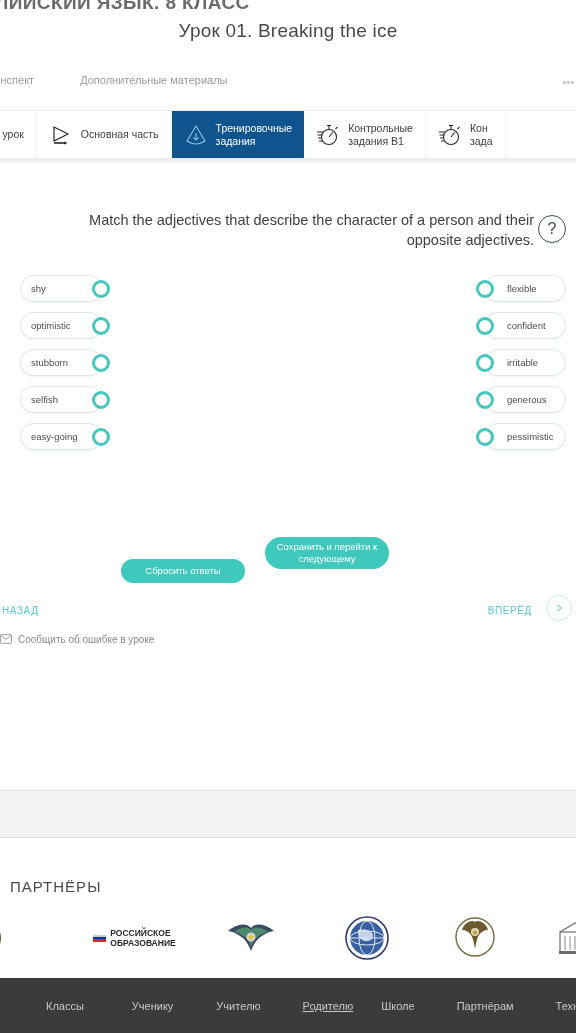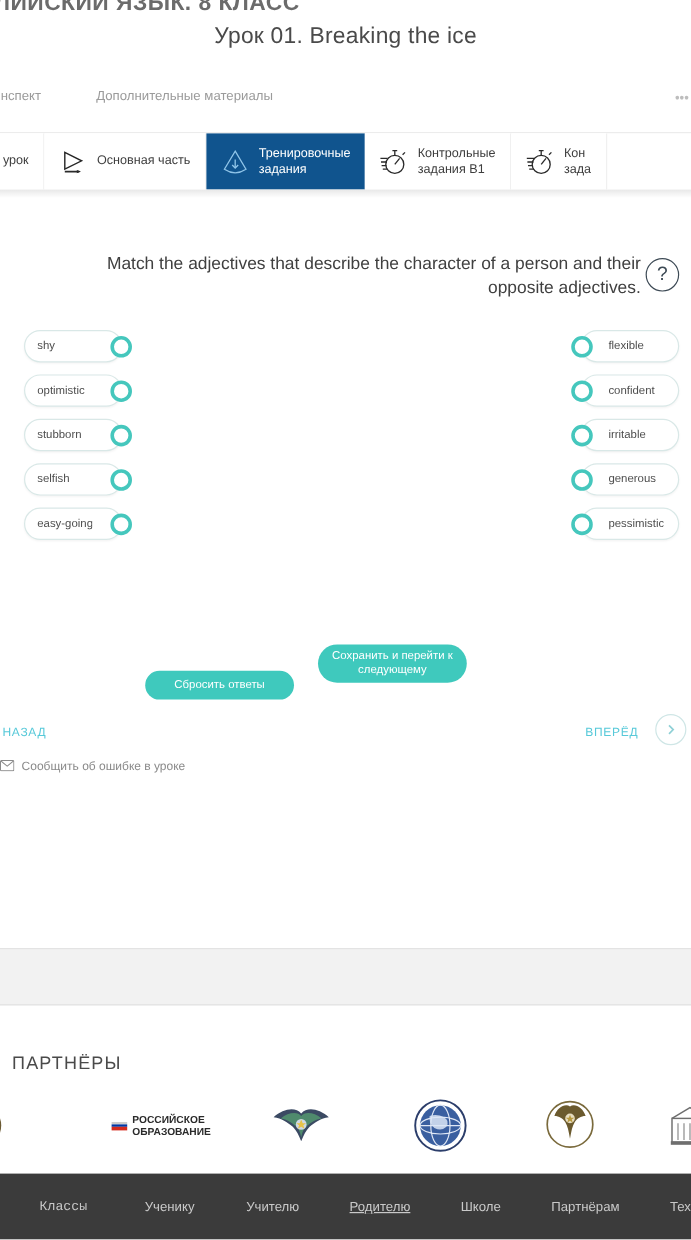--- a/index.html
+++ b/index.html
@@ -402,20 +402,20 @@
         <path d="M2 14 L17 5 L32 14" fill="none" stroke="#6e6e6e" stroke-width="1.2"></path>
         <path d="M7 18 V32 M12 18 V32 M17 18 V32 M22 18 V32 M27 18 V32" stroke="#8b8b8b" stroke-width="1"></path>
         <rect x="1" y="33" width="32" height="3" fill="#6e6e6e"></rect>
       </svg>
     </div>
 
   </div>
 </div>
 
 <div class="footer">
-  <span class="footer-link" style="margin-left:33px;font-family:Liberation Mono, monospace;">Классы</span>
+  <span class="footer-link" style="margin-left:46px;">Классы</span>
   <span class="footer-link" style="margin-left:48px;">Ученику</span>
   <span class="footer-link" style="margin-left:43px;">Учителю</span>
   <span class="footer-link" style="margin-left:42px;text-decoration:underline;">Родителю</span>
-  <span class="footer-link" style="margin-left:42px;">Школе</span>
+  <span class="footer-link" style="margin-left:28px;">Школе</span>
   <span class="footer-link" style="margin-left:42px;">Партнёрам</span>
   <span class="footer-link" style="margin-left:42px;">Техниче</span>
 </div>
 
 </body></html>

